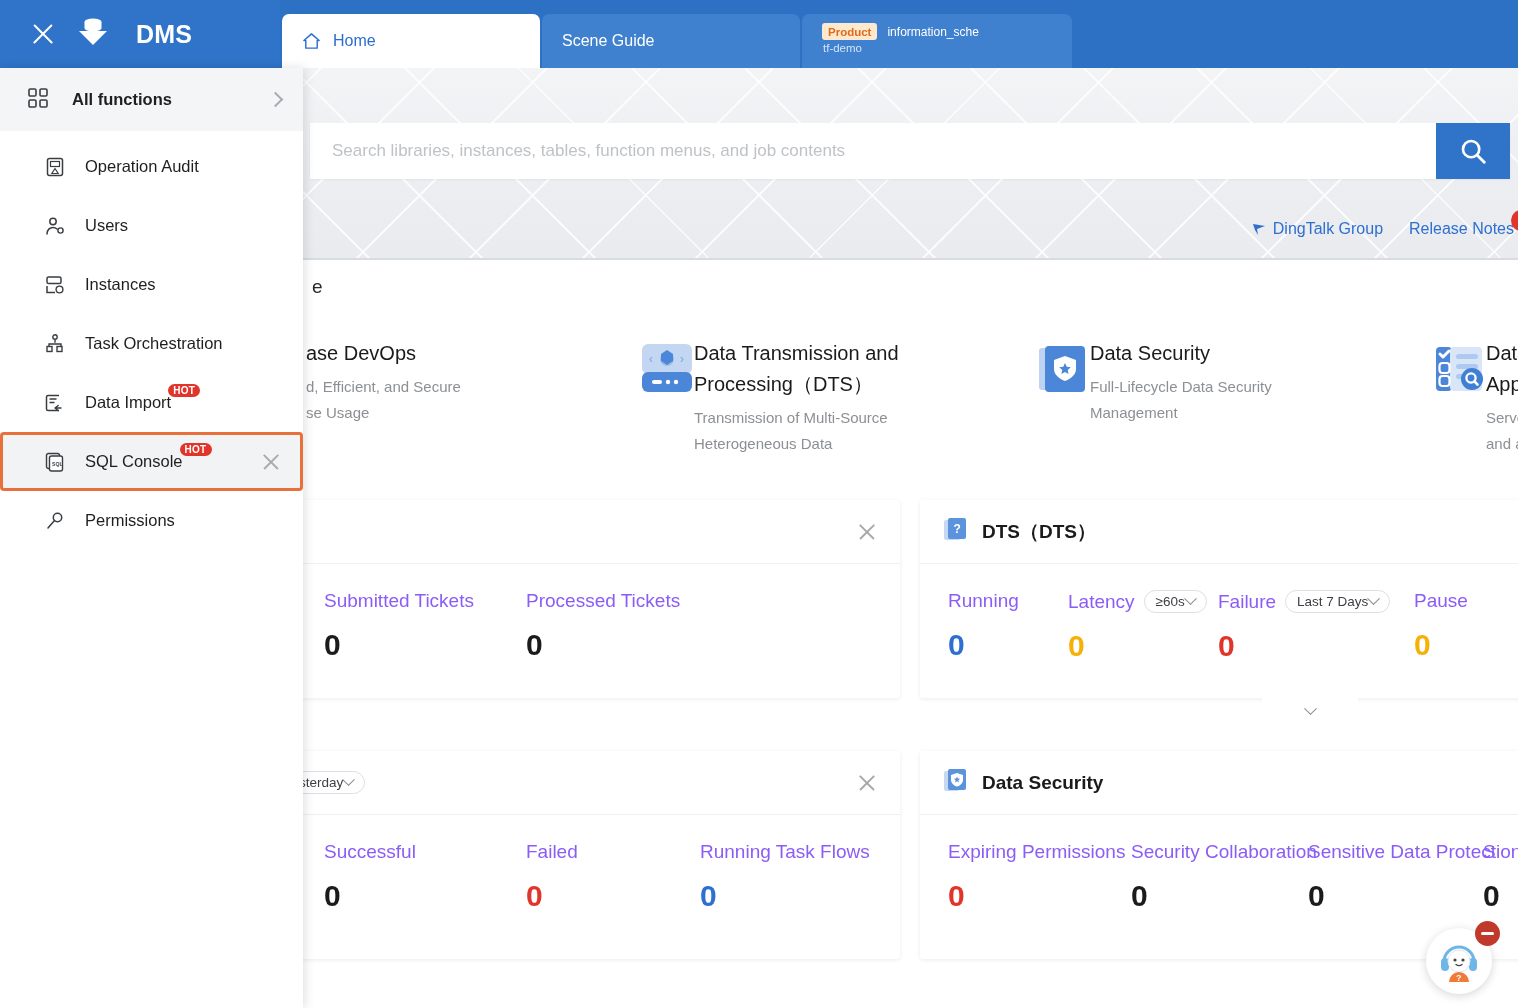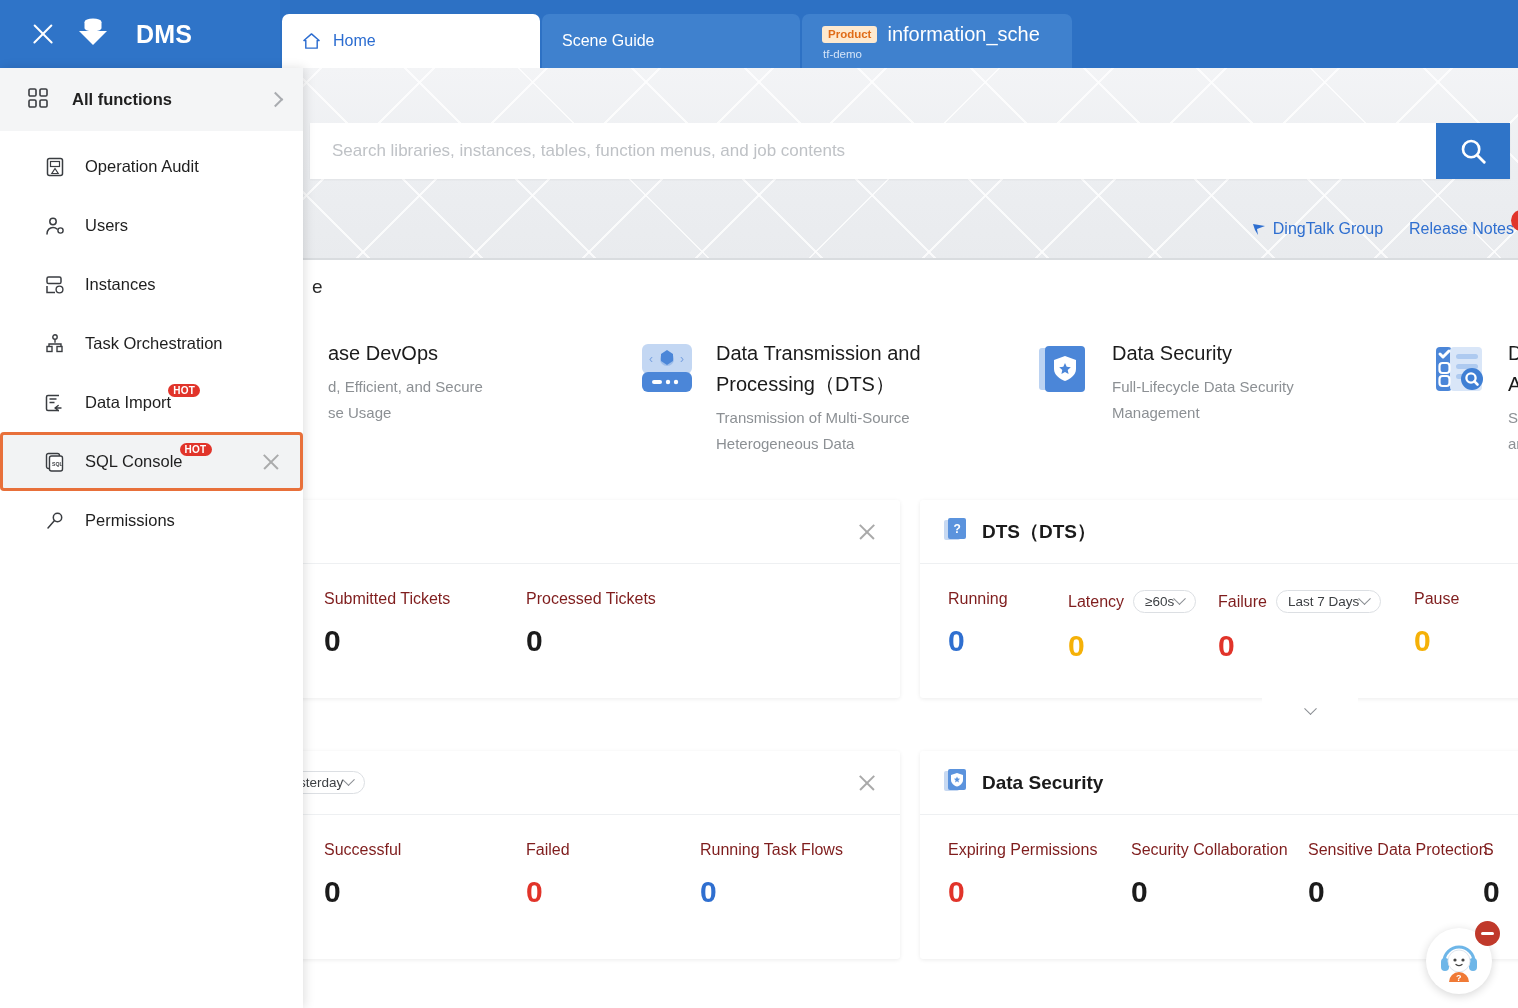--- a/index.html
+++ b/index.html
@@ -45,21 +45,21 @@
   .tab-home { width: 258px; }
   .tab-scene { width: 258px; }
   .tab-prod { width: 270px; align-items: flex-start; padding-top: 9px; }
   .home-ico { margin-right: 12px; display: inline-flex; }
   .prod-wrap { display: flex; flex-direction: column; gap: 2px; }
   .prod-top { display: flex; align-items: center; gap: 10px; }
   .prod-badge {
     background: #fde9cf; color: #e06c18; font-size: 11.5px; font-weight: 700;
     border-radius: 3px; padding: 1.5px 6px; line-height: 1.25;
   }
-  .prod-title { color: #fff; font-size: 20px; white-space: nowrap; }
+  .prod-title { color: #fff; font-size: 12px; white-space: nowrap; }
   .prod-sub { color: #d4e4f8; font-size: 11.5px; padding-left: 1px; }
 
   
   .page-bg {
     position: absolute; left: 0; top: 68px; width: 1518px; height: 940px;
     background: #ffffff;
   }
   .hero {
     position: absolute; left: 0; top: 0; width: 1518px; height: 192px;
     background:
@@ -110,21 +110,21 @@
   }
 
   
   .prodrow {
     position: absolute; left: 300px; top: 242px; width: 1250px; height: 160px;
     background: #ffffff; display: flex; align-items: flex-start; padding-top: 28px;
   }
   .prodrow-divider {
     position: absolute; left: 300px; top: 242px; width: 1250px; height: 1px; background: #eceef0;
   }
-  .prod-card { display: flex; gap: 22px; width: 396px; flex: none; }
+  .prod-card { display: flex; width: 396px; flex: none; }
   .prod-ico { width: 54px; height: 54px; flex: none; margin-top: 4px; }
   .prod-text-h { font-size: 20px; color: #1b1b1b; line-height: 1.55; }
   .prod-text-d { font-size: 15px; color: #8c9094; line-height: 1.73; margin-top: 5px; }
 
   
   .card {
     position: absolute; background: #ffffff; border-radius: 3px;
     box-shadow: 0 1px 4px rgba(0,0,0,.08);
   }
   .card-head {
@@ -142,21 +142,21 @@
   .card-close::after { transform: rotate(-45deg); }
   .pill {
     display: inline-flex; align-items: center; gap: 1px; border: 1px solid #dcdfe3;
     border-radius: 14px; padding: 3px 11px; font-size: 13.5px; color: #3c3f43;
     background: #fff; cursor: pointer; white-space: nowrap;
   }
   .chev { display: inline-block; width: 9px; height: 9px; border-right: 1.4px solid #8a8e93;
           border-bottom: 1.4px solid #8a8e93; transform: rotate(45deg) translate(-2px,-2px); }
   .metrics { display: flex; padding: 26px 0 0 0; }
   .metric { flex: none; }
-  .metric-label { font-size: 16px; color: #7f1d1d; white-space: nowrap; }
+  .metric-label { font-size: 19px; color: #8b5cf6; white-space: nowrap; }
   .metric-value { font-size: 30px; font-weight: 700; margin-top: 16px; }
   .v-black { color: #1b1b1b; } .v-blue { color: #2f6fd0; }
   .v-red { color: #e1342a; } .v-yellow { color: #f5b108; }
 
   .card-collapse {
     position: absolute; left: 50%; transform: translateX(-50%); bottom: -26px;
     width: 96px; height: 26px; background: #fff; border-radius: 0 0 4px 4px;
     display: flex; align-items: center; justify-content: center; cursor: pointer;
   }
 

